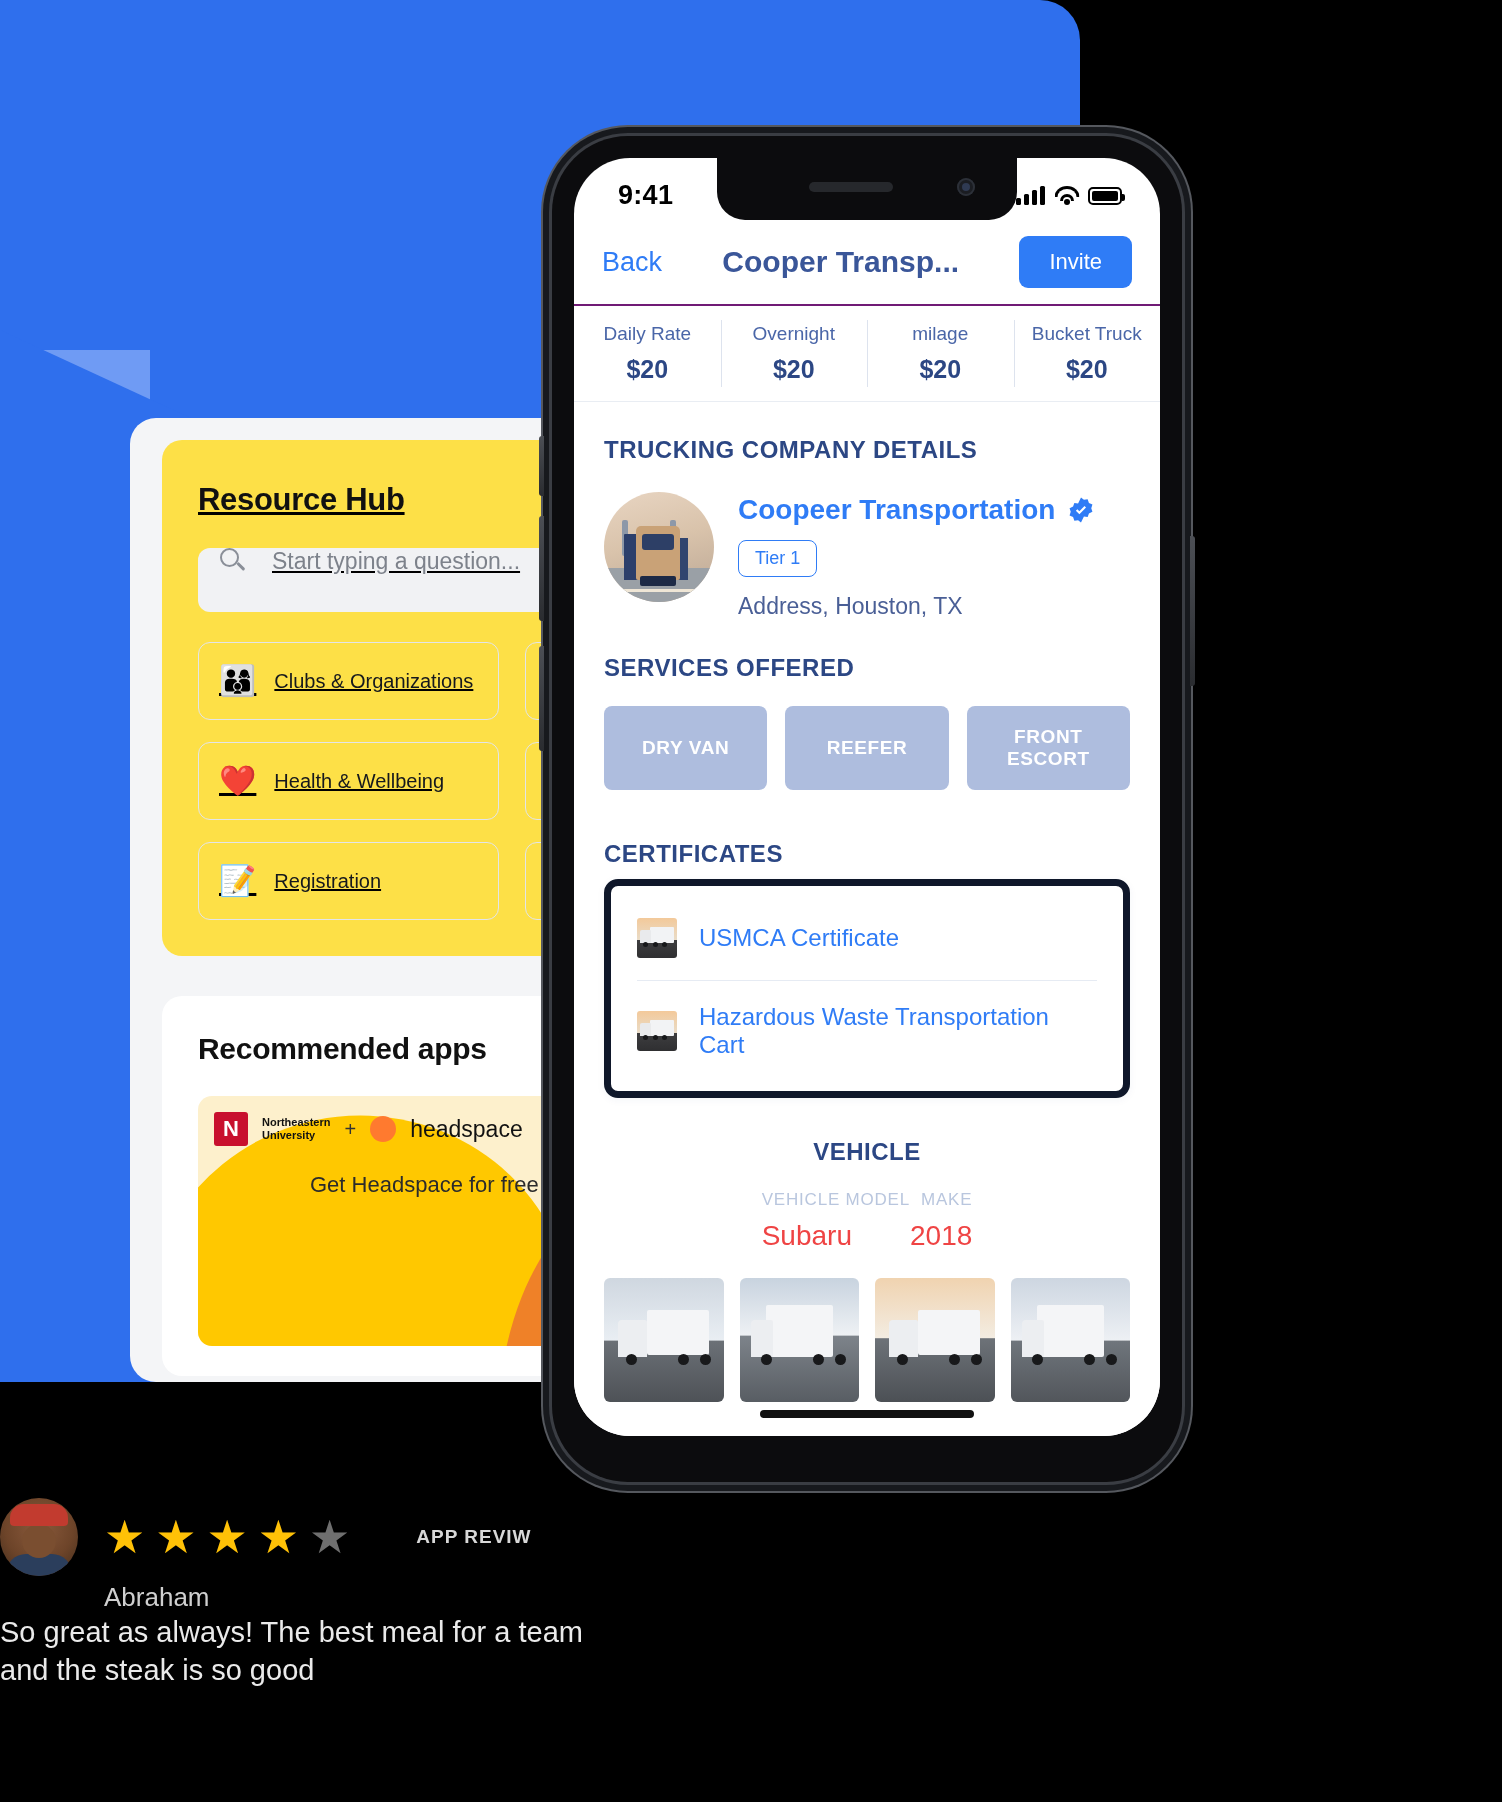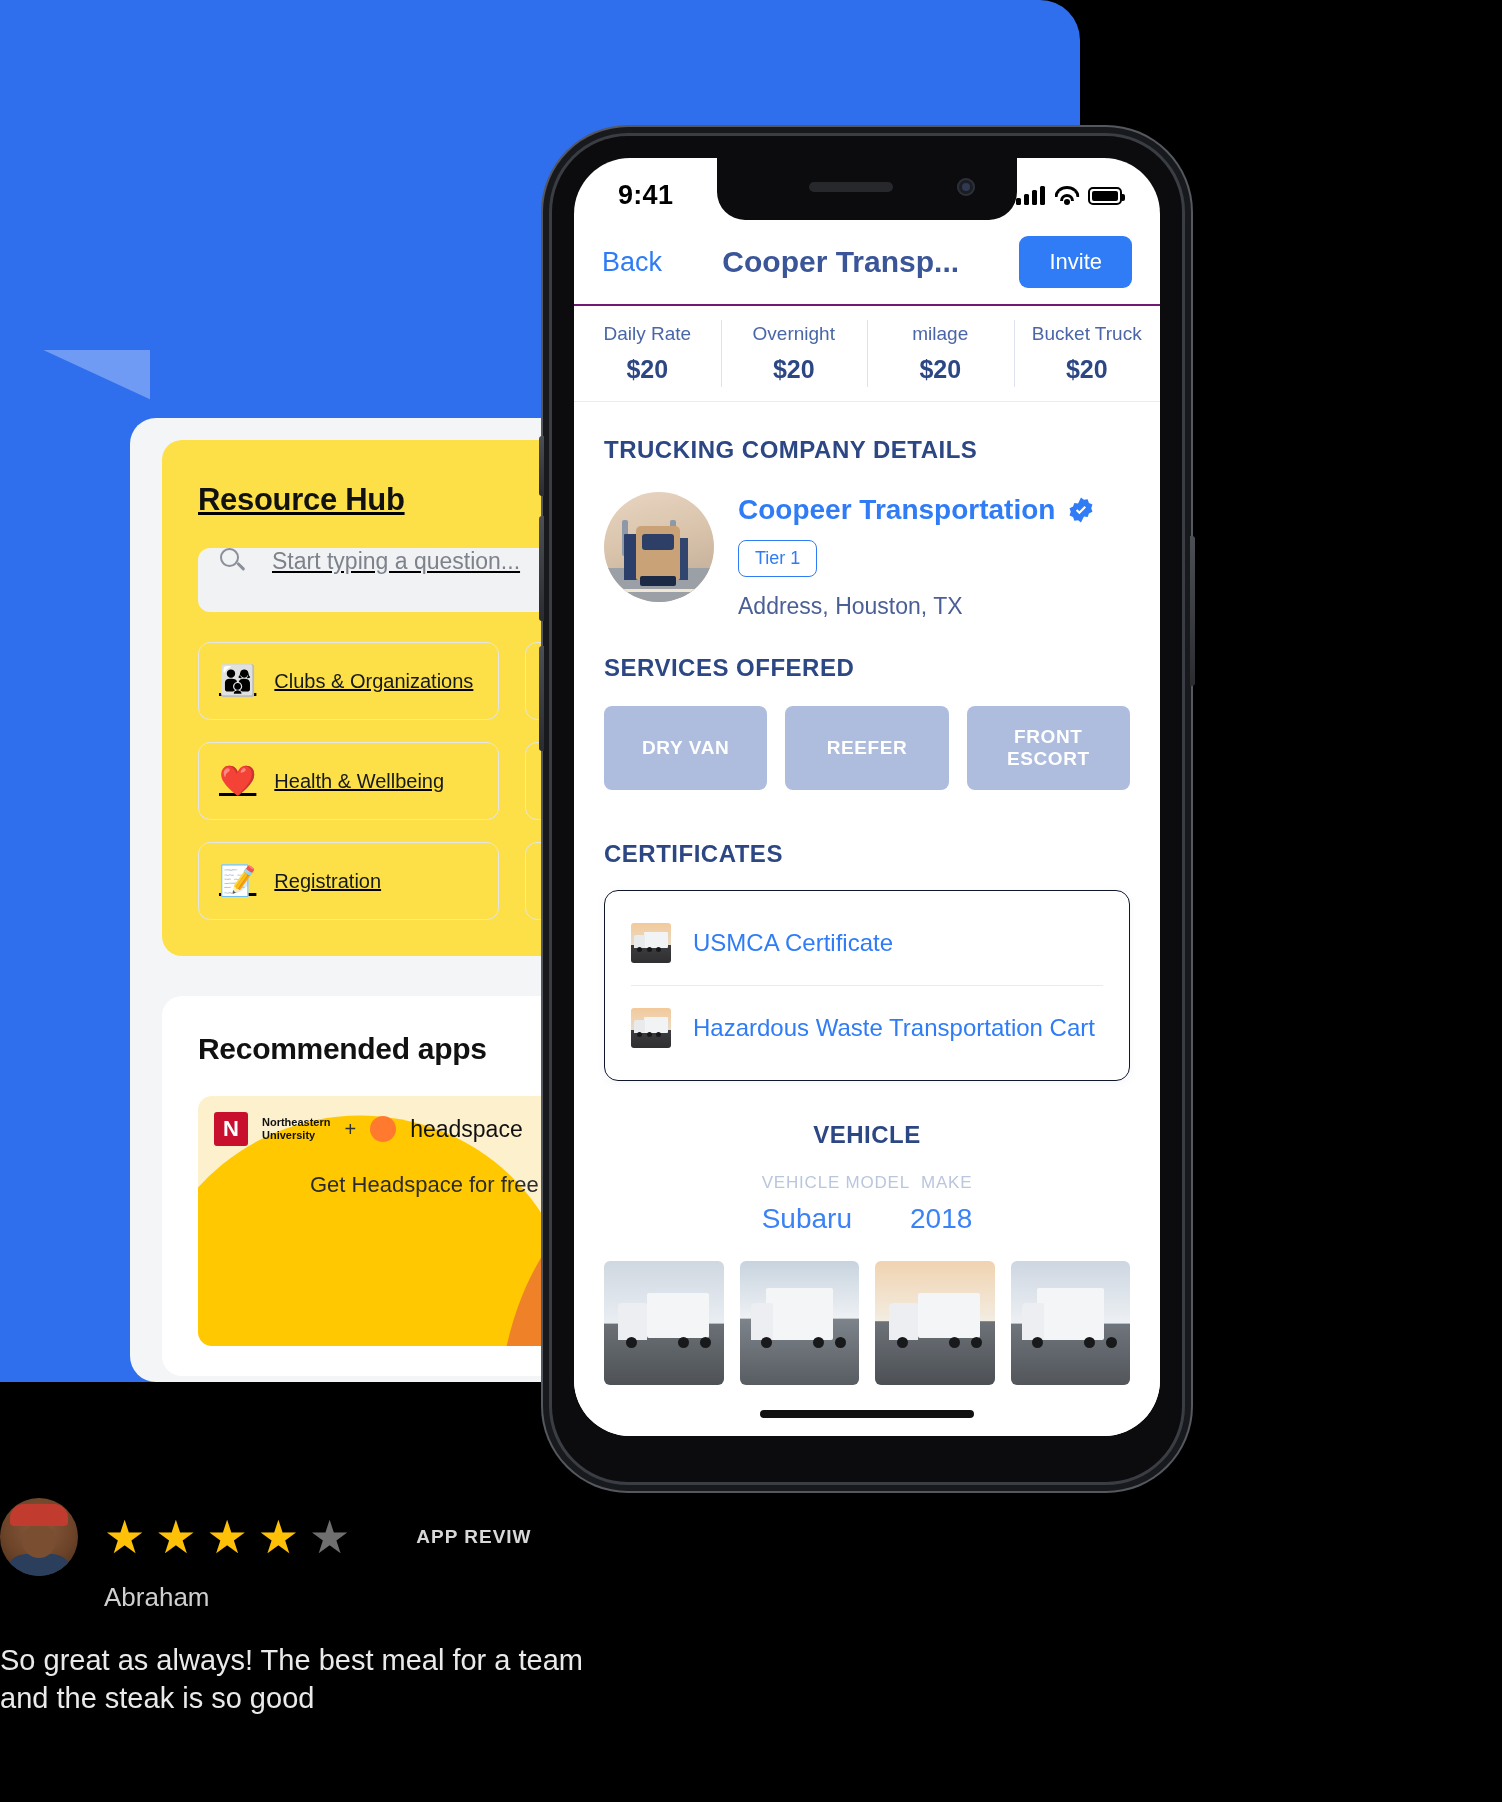--- a/index.html
+++ b/index.html
@@ -211,39 +211,39 @@
 
   .svc-head { margin-top: 34px; }
   .chips { display: flex; gap: 18px; margin-top: 24px; }
   .chip {
     flex: 1; background: #aebdde; color: #fff; font-size: 19px; font-weight: bold;
     letter-spacing: 0.6px; text-align: center; padding: 20px 6px; border-radius: 8px; border: none;
   }
 
   .cert-head { margin-top: 50px; }
   .cert-card {
-    margin-top: 22px; border: 1px solid #0f172a; border-radius: 14px;
+    margin-top: 11px; border: 7px solid #0f172a; border-radius: 14px;
     padding: 10px 26px; box-shadow: 0 2px 8px rgba(40,60,110,0.05);
   }
   .cert-row { display: flex; align-items: center; gap: 22px; padding: 22px 0; }
   .cert-row + .cert-row { border-top: 1px solid #e6ebf3; }
   .cert-thumb {
     width: 40px; height: 40px; flex: none; border-radius: 3px; position: relative; overflow: hidden;
     background: linear-gradient(180deg,#f3c99a 0%,#e9dcc8 55%,#3d3d3f 56%,#2f2f31 100%);
   }
   .cert-thumb .t-box { position: absolute; left: 13px; top: 9px; width: 24px; height: 16px; background: #f2f3f5; border-radius: 1px; }
   .cert-thumb .t-cab { position: absolute; left: 3px; top: 12px; width: 11px; height: 13px; background: #e9eaec; border-radius: 2px 1px 0 0; }
   .cert-thumb .t-wheel { position: absolute; bottom: 11px; left: 6px; width: 5px; height: 5px; background: #17181a; border-radius: 50%; box-shadow: 19px 0 0 #17181a, 10px 0 0 #17181a; }
   .cert-name { font-size: 24px; color: #2f7cf6; }
 
   .veh-head { margin-top: 40px; text-align: center; }
   .veh-row { display: flex; justify-content: center; align-items: flex-start; margin-top: 24px; }
   .veh-col.right { text-align: right; }
   .veh-k { font-size: 17px; color: #b9c6de; letter-spacing: 0.8px; }
-  .veh-v { font-size: 28px; color: #3b82f6; margin-top: 10px; }
+  .veh-v { font-size: 28px; color: #ef4444; margin-top: 10px; }
 
   .gallery { display: flex; gap: 16px; margin-top: 26px; }
   .gal {
     flex: 1; height: 124px; border-radius: 6px; overflow: hidden; position: relative;
     background: linear-gradient(180deg,#d4dbe4 0%,#e7ecf1 52%,#5d6268 53%,#45494e 100%);
   }
   .gal.g1 { background: linear-gradient(180deg,#cfd7e0 0%,#e9eef3 50%,#6b7076 51%,#4e5257 100%); }
   .gal.g2 { background: linear-gradient(180deg,#c8d3df 0%,#eef1f4 46%,#7d838a 47%,#585d63 100%); }
   .gal.g3 { background: linear-gradient(180deg,#f0d3b0 0%,#f3ece1 48%,#6d7278 49%,#4c5055 100%); }
   .gal.g4 { background: linear-gradient(180deg,#cdd6e1 0%,#edf0f4 50%,#6f757c 51%,#52565b 100%); }
@@ -266,21 +266,21 @@
     background: radial-gradient(circle at 50% 38%, #8a5a3c 0%, #6d4429 55%, #3d2a1b 100%);
   }
   .rv-avatar .hat { position: absolute; left: 10px; top: 6px; width: 58px; height: 22px; background: #c23b2f; border-radius: 14px 14px 4px 4px; }
   .rv-avatar .face { position: absolute; left: 22px; top: 26px; width: 34px; height: 34px; background: #7a4e30; border-radius: 50%; }
   .rv-avatar .body { position: absolute; left: 6px; bottom: -8px; width: 66px; height: 30px; background: #2b3e5c; border-radius: 20px 20px 0 0; }
   .stars { display: flex; gap: 10px; }
   .star { font-size: 46px; line-height: 1; color: #ffc107; }
   .star.off { color: #6f6f6f; }
   .rv-tag { margin-left: 40px; font-size: 19px; font-weight: bold; color: #d8d8d8; letter-spacing: 1px; }
   .rv-name { margin-top: 6px; margin-left: 104px; font-size: 26px; color: #cfcfcf; }
-  .rv-text { margin-top: 28px; font-size: 29px; line-height: 1.32; color: #eaeaea; max-width: 600px; }
+  .rv-text { font-size: 29px; line-height: 1.32; color: #eaeaea; max-width: 600px; }
 </style>
 </head>
 <body>
 
 <div id="stage">
 
   <div class="blue-sheet"></div>
   <div class="blue-sheet-light"></div>
   <div class="blue-wave"></div>
 

